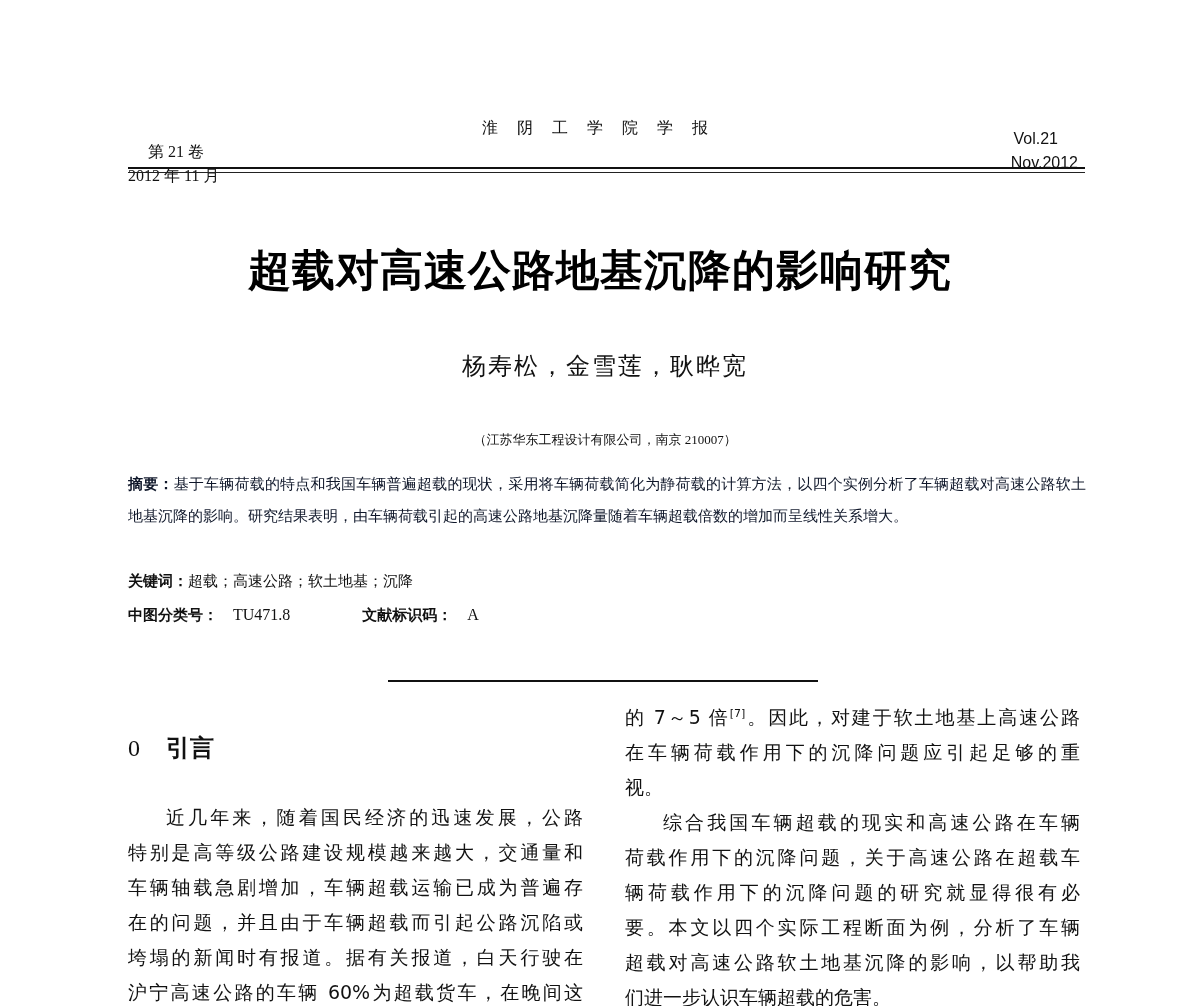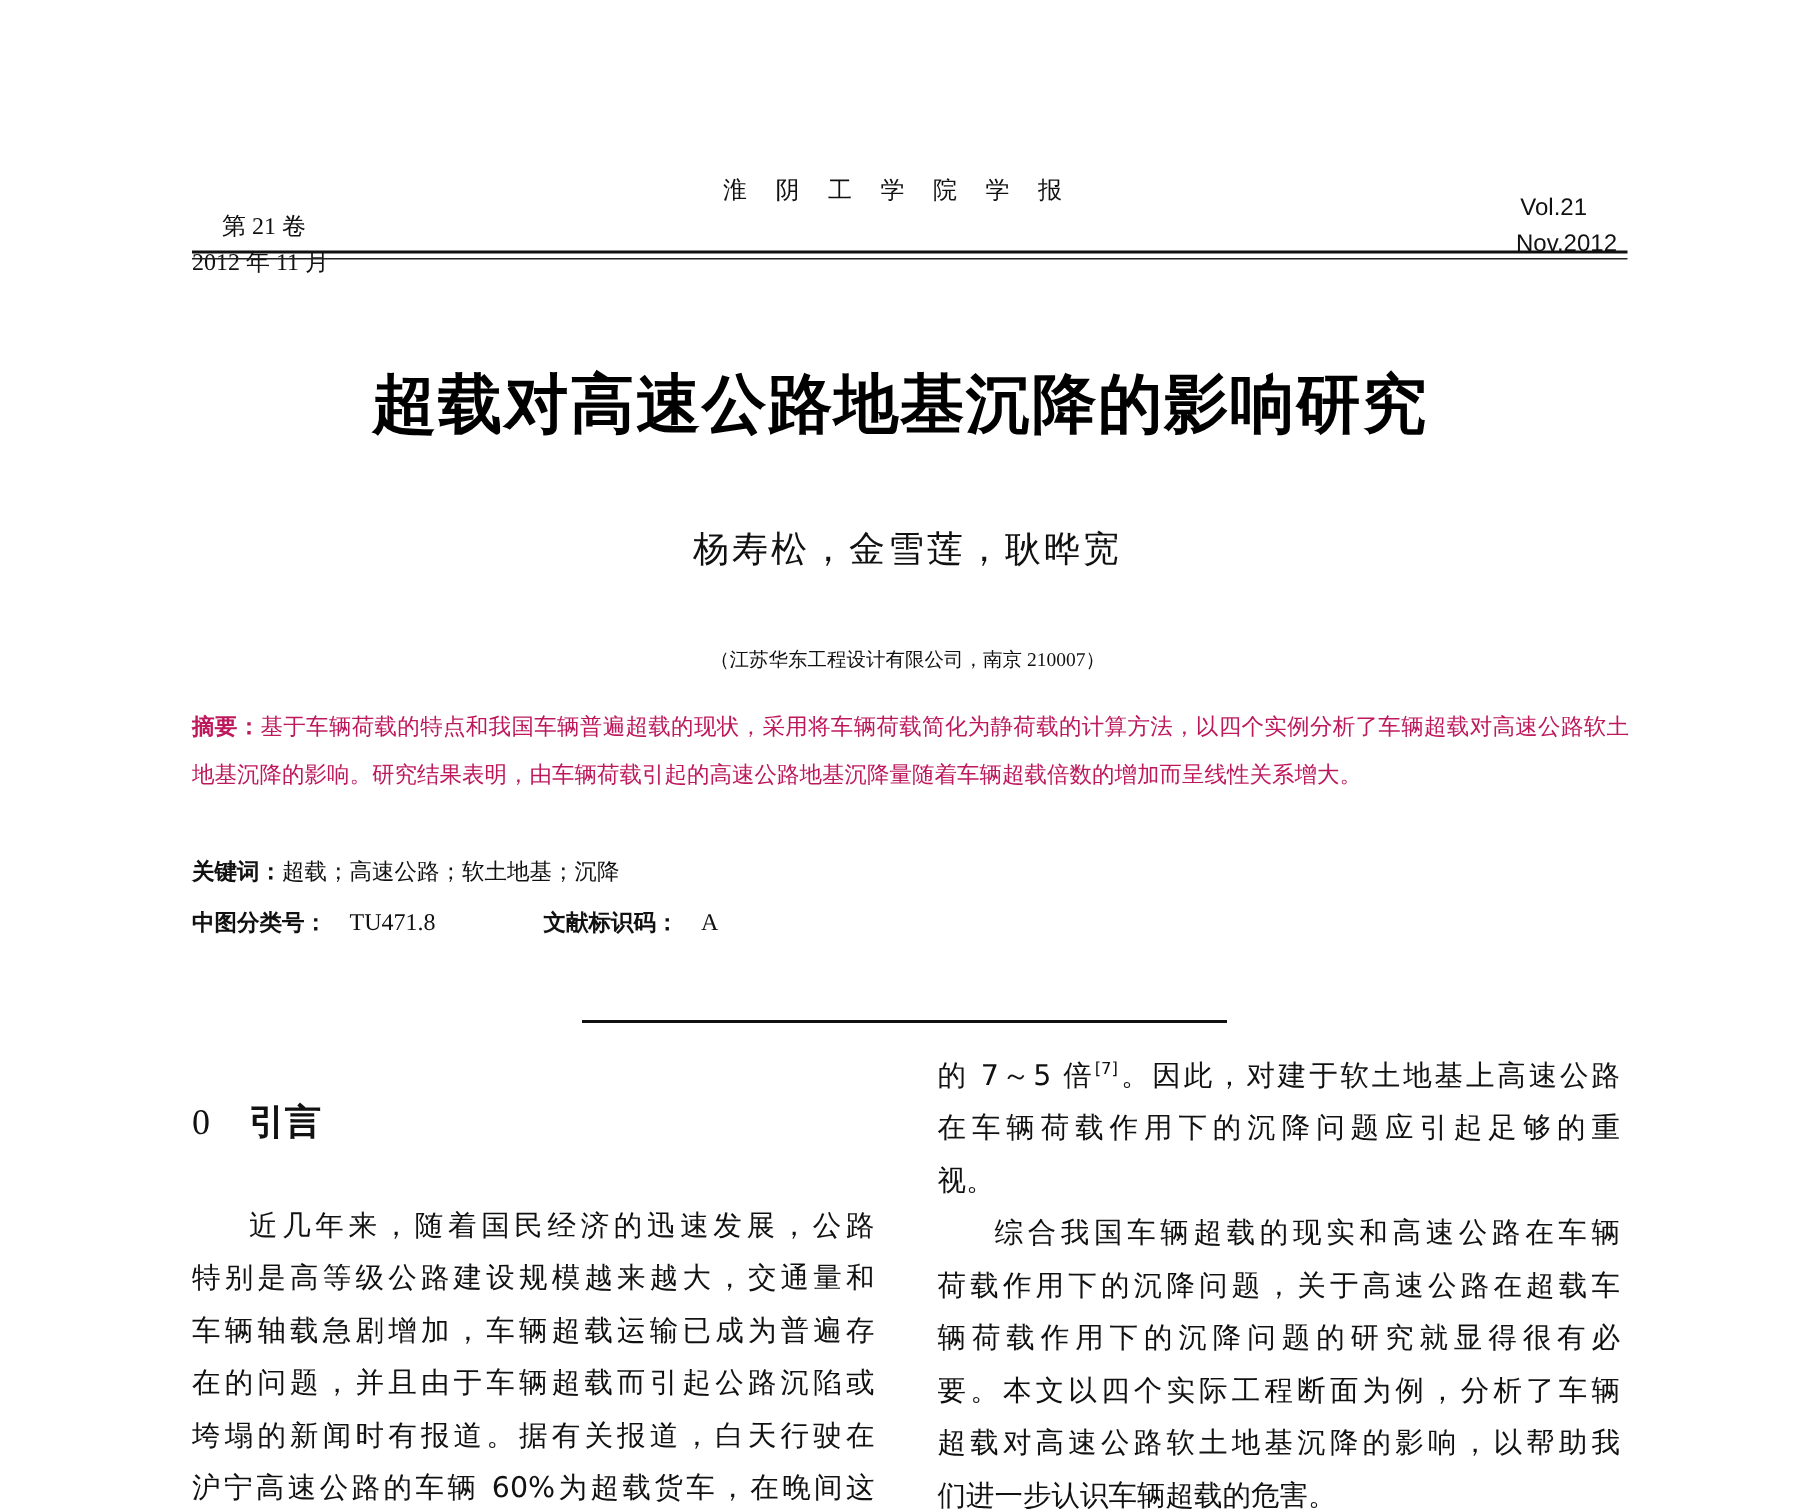--- a/index.html
+++ b/index.html
@@ -58,21 +58,21 @@
     .affil {
       left: 300px; top: 402px; width: 610px; text-align: center;
       font-family: Liberation Serif, serif;
       font-size: 13px; line-height: 24px; color: #111; margin-top: 26px;
     }
 
     
     .abstract {
       left: 128px; top: 468px; width: 958px;
       font-family: "DejaVu Sans", sans-serif;
-      font-size: 15px; line-height: 32px; color: #be185d;
+      font-size: 15px; line-height: 32px; color: #0f172a;
       text-align: justify;
     }
     .abstract .lbl { font-weight: bold; }
     .kw {
       left: 128px; top: 566px; width: 958px;
       font-family: "DejaVu Sans", sans-serif;
       font-size: 15px; line-height: 30px; color: #111;
     }
     .kw .lbl { font-weight: bold; }
     .cls {

